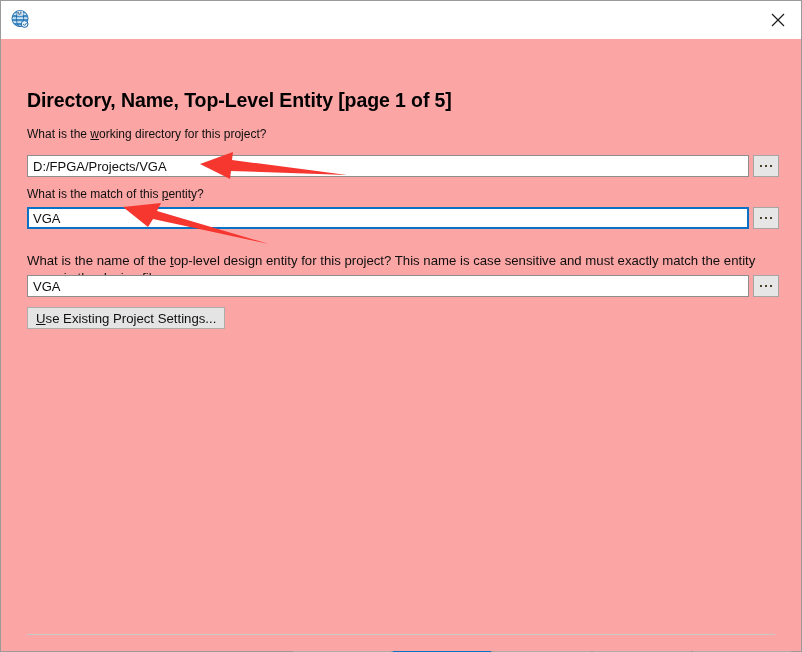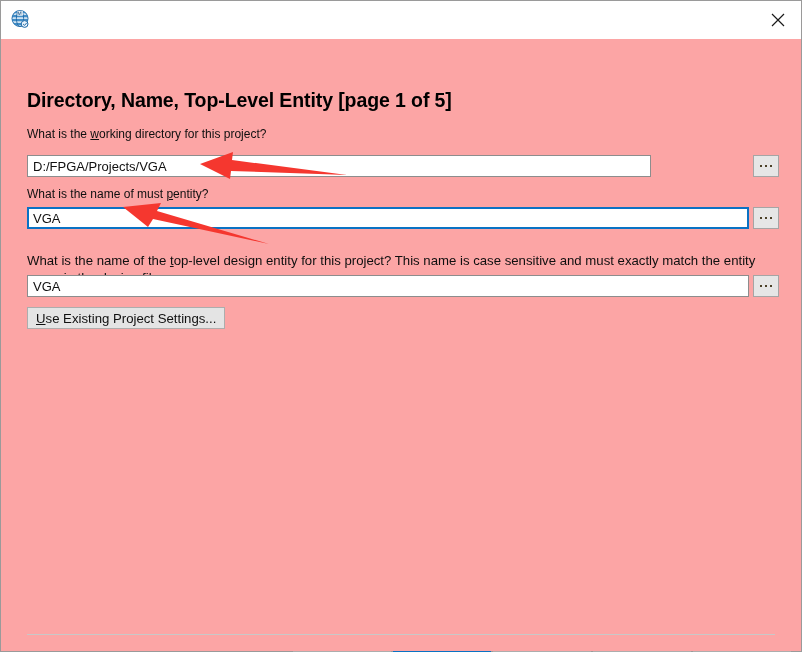--- a/index.html
+++ b/index.html
@@ -210,31 +210,31 @@
     </div>
   </div>
 
   <div class="body">
 
     <div class="page-title">Directory, Name, Top-Level Entity [page 1 of 5]</div>
 
     <div class="lbl" style="left:26px; top:88px;">
       <span>What is the </span><u>w</u><span>orking directory for this project?</span>
     </div>
-    <div class="txtfield" style="left:26px; top:116px; width:624px;">
+    <div class="txtfield" style="left:26px; top:116px; width:722px;">
       <span>D:/FPGA/Projects/VGA</span>
     </div>
     <div class="dotsbtn" style="left:752px; top:116px;">
       <i></i>
         <i></i>
         <i></i>
     </div>
 
     <div class="lbl" style="left:26px; top:148px;">
-      <span>What is the name of must </span><u>p</u><span>entity?</span>
+      <span>What is the match of this </span><u>p</u><span>entity?</span>
     </div>
     <div class="txtfield focused" style="left:26px; top:168px; width:722px;">
       <span>VGA</span>
     </div>
     <div class="dotsbtn" style="left:752px; top:168px;">
       <i></i>
         <i></i>
         <i></i>
     </div>
 

